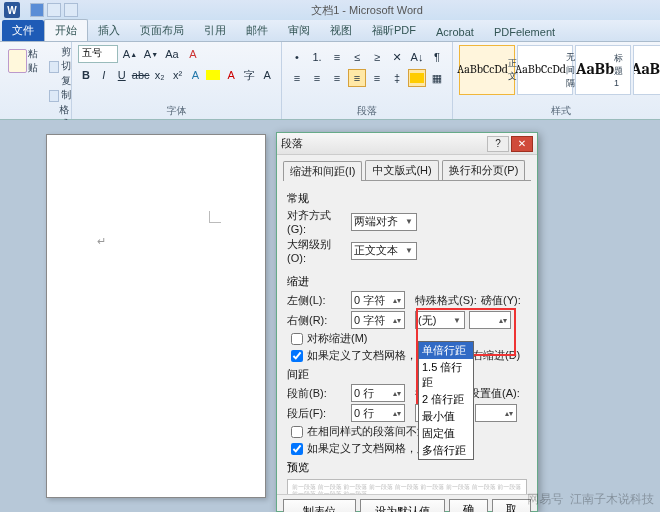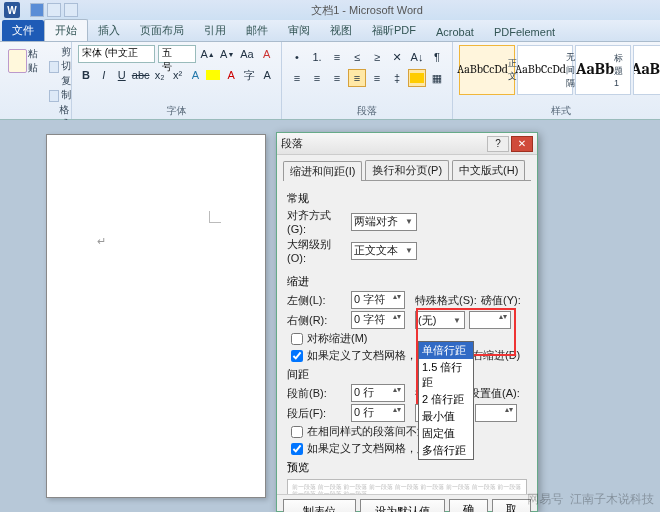--- a/index.html
+++ b/index.html
@@ -45,21 +45,21 @@
 .dlg-titlebar .wbtn.close { background: #d04a3a; color: #fff; border-color: #a03020;}
 .dlg-tabs { display: flex; gap: 3px; padding: 5px 6px 0 6px; }
 .dlg-tab { border: 1px solid #9a9a9a; border-bottom: none; padding: 2px 6px; background: #eee; font-size: 11px; border-radius: 2px 2px 0 0; cursor: pointer;}
 .dlg-tab.active { background: #f0f0f0; position: relative; top: 1px;}
 .dlg-body { border-top: 1px solid #9a9a9a; margin: 0 6px; padding: 6px 4px 4px 4px; height: 314px; overflow: hidden;}
 .section-label { color: #000; margin: 4px 0 2px 0; }
 .field-row { display: flex; align-items: center; gap: 4px; margin: 2px 0; }
 .field-row label { width: 60px; text-align: left; }
 .field-row .sel, .field-row .spin { height: 18px; border: 1px solid #888; background: #fff; font-size: 11px; padding: 0 2px;}
 .field-row .sel { width: 66px; display: flex; align-items: center; justify-content: space-between;}
-.field-row .spin { width: 54px; display: flex; align-items: flex-start; justify-content: space-between;}
+.field-row .spin { width: 54px; display: flex; align-items: center; justify-content: space-between;}
 .field-row .sel .arr, .field-row .spin .arr { font-size: 8px; color: #555; padding: 0 1px;}
 .check { display: flex; align-items: center; gap: 4px; margin: 2px 0 2px 4px;}
 .check input { width: 12px; height: 12px; }
 .highlight-box { position: absolute; border: 2px solid #e33; pointer-events: none; }
 .hb1 { left: 416px; top: 308px; width: 100px; height: 48px; }
 .hb2 { left: 416px; top: 356px; width: 54px; height: 48px; }
 .dropdown { position: absolute; left: 418px; top: 341px; width: 56px; background: #fff; border: 1px solid #666; font-size: 11px; z-index: 20;}
 .dropdown div { padding: 1px 3px; }
 .dropdown div.selh { background: #316ac5; color: #fff; }
 .preview-box { margin-top: 4px; height: 64px; border: 1px solid #bbb; background: #fff; padding: 4px; overflow: hidden; font-size: 6px; color: #bbb; line-height: 1.1;}
@@ -118,21 +118,20 @@
             <span>格式刷</span>
           </div>
       </div>
     </div>
     <div class="group-label">剪贴板</div>
   </div>
 
   <div class="group" style="width:210px">
     <div>
       <div class="font-row">
-        <div class="drop" style="width:82px"><span>宋体 (中文正</span></div>
         <div class="drop" style="width:40px"><span>五号</span></div>
         <div class="rib-btn">A<sup style="font-size:7px">▲</sup></div>
         <div class="rib-btn">A<sup style="font-size:7px">▼</sup></div>
         <div class="rib-btn">Aa</div>
         <div class="rib-btn" style="color:#c33">A</div>
       </div>
       <div class="btn-row">
         <div class="rib-btn">
             <b>B</b>
           </div>
@@ -217,22 +216,22 @@
 </div>
 
 <div class="dialog">
   <div class="dlg-titlebar">
     <span class="t">段落</span>
     <span class="wbtn">?</span>
     <span class="wbtn close">✕</span>
   </div>
   <div class="dlg-tabs">
     <div class="dlg-tab active">缩进和间距(I)</div>
+    <div class="dlg-tab">中文版式(H)</div>
     <div class="dlg-tab">换行和分页(P)</div>
-    <div class="dlg-tab">中文版式(H)</div>
   </div>
   <div class="dlg-body">
     <div class="section-label">常规</div>
     <div class="field-row">
       <label>对齐方式(G):</label>
       <div class="sel">
           <span>两端对齐</span>
           <span class="arr">▼</span>
         </div>
     </div>

